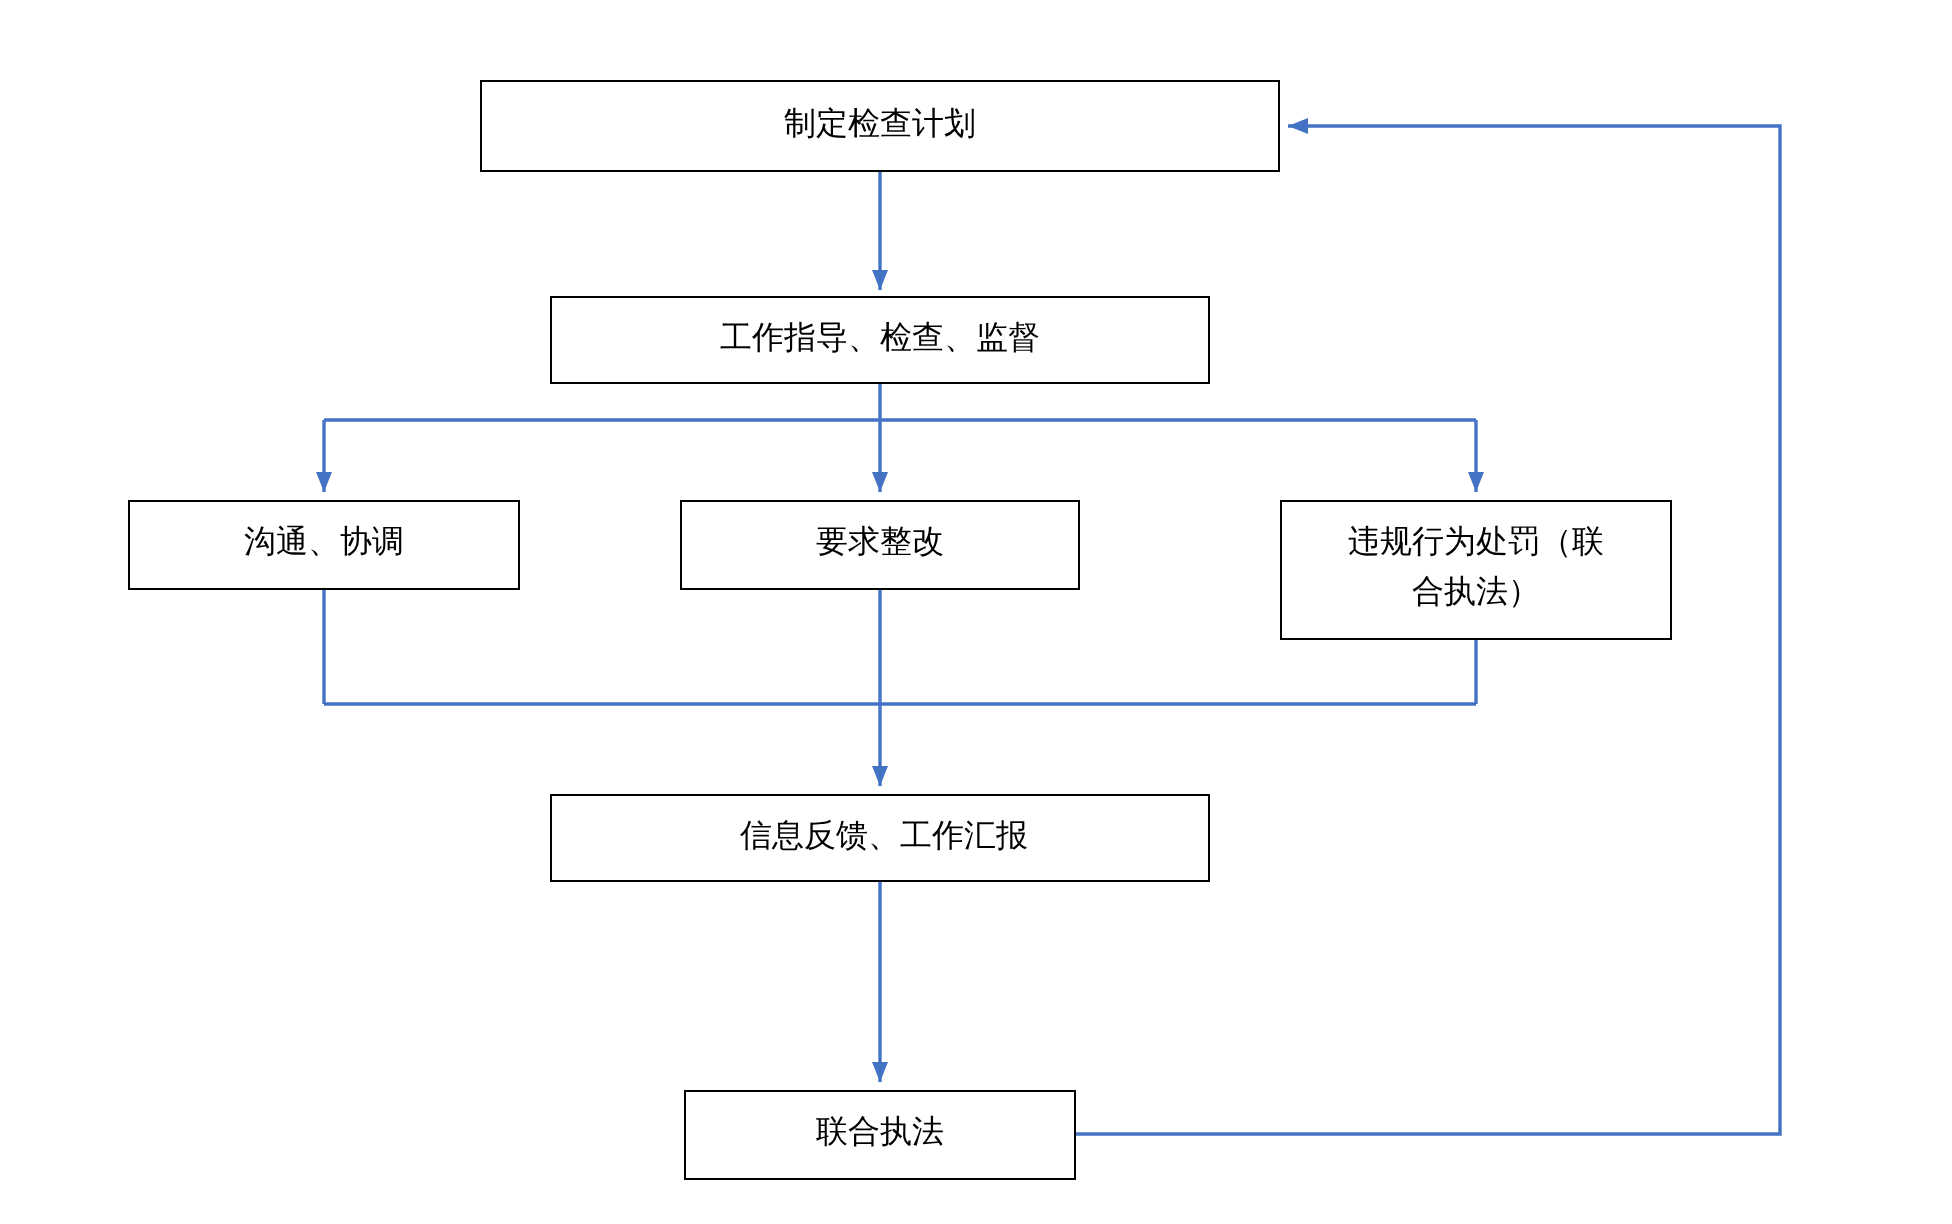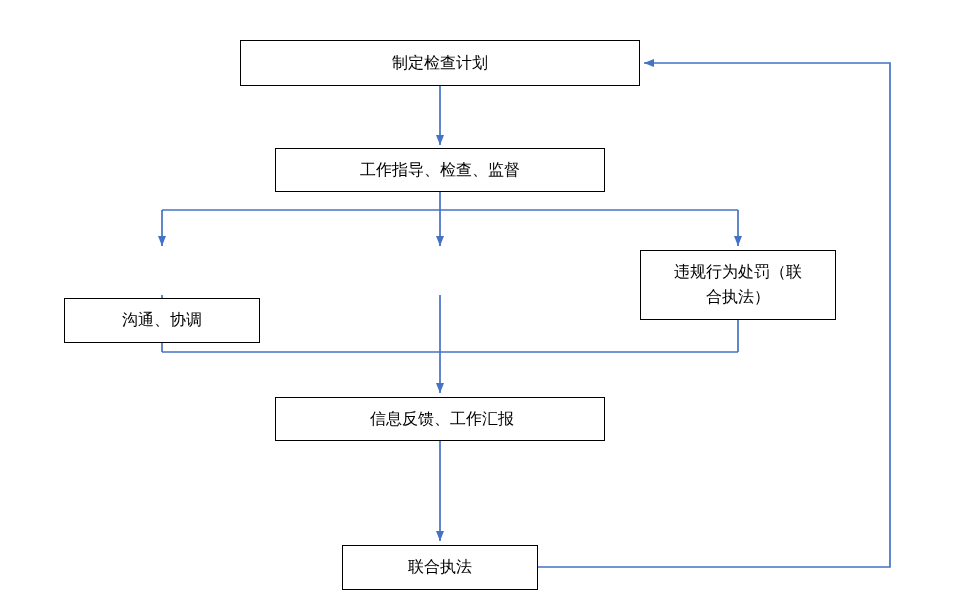--- a/index.html
+++ b/index.html
@@ -63,24 +63,27 @@
   </svg>
 
   <div class="node" style="left:240px; top:40px; width:400px; height:46px;">
     <span class="node-label">制定检查计划</span>
   </div>
 
   <div class="node" style="left:275px; top:148px; width:330px; height:44px;">
     <span class="node-label">工作指导、检查、监督</span>
   </div>
 
-  <div class="node" style="left:64px; top:250px; width:196px; height:45px;margin-top:48px;">
+  <div class="node" style="left:64px; top:250px; width:196px; height:45px;">
     <span class="node-label">沟通、协调</span>
   </div>
 
+  <div class="node" style="left:340px; top:250px; width:200px; height:45px;">
+    <span class="node-label">要求整改</span>
+  </div>
 
   <div class="node" style="left:640px; top:250px; width:196px; height:70px; padding:2px 32px;">
     <span class="node-label">违规行为处罚（联合执法）</span>
   </div>
 
   <div class="node" style="left:275px; top:397px; width:330px; height:44px;padding-left:20px;">
     <span class="node-label">信息反馈、工作汇报</span>
   </div>
 
   <div class="node" style="left:342px; top:545px; width:196px; height:45px;">

